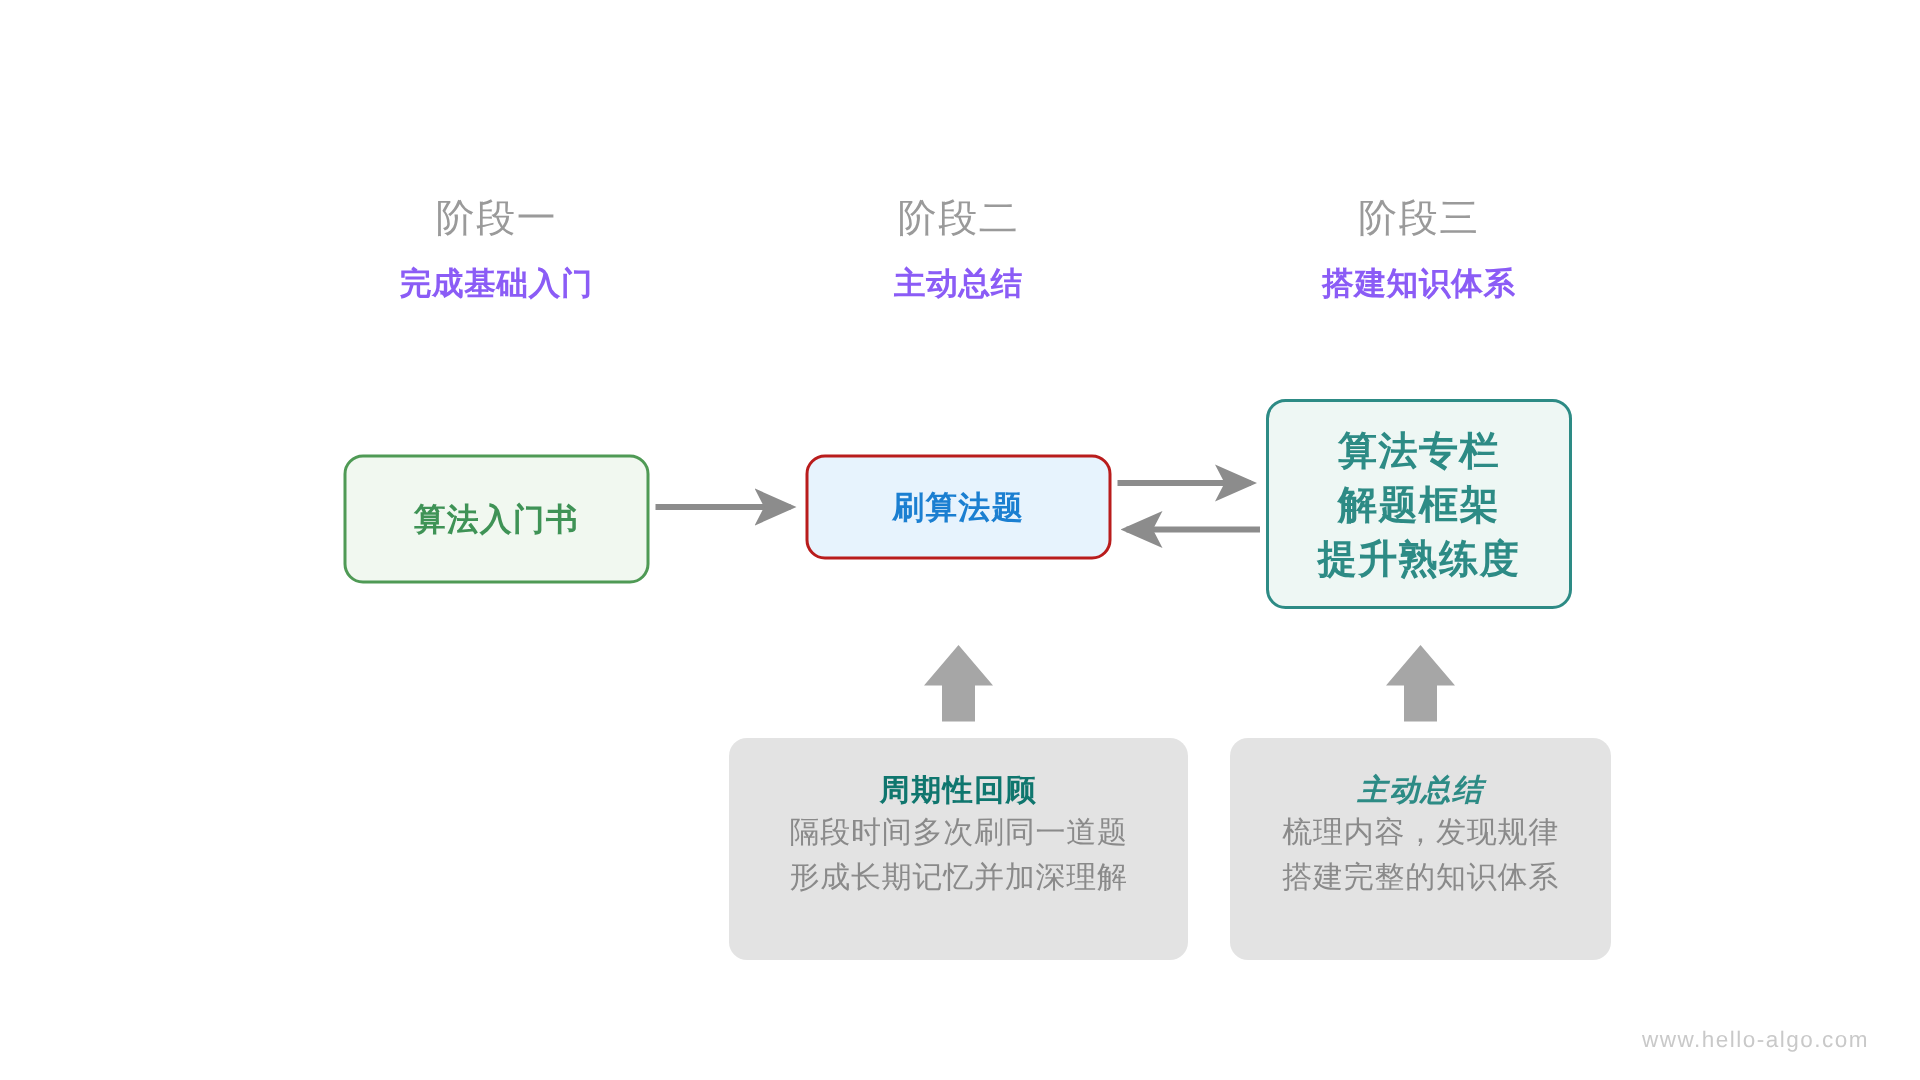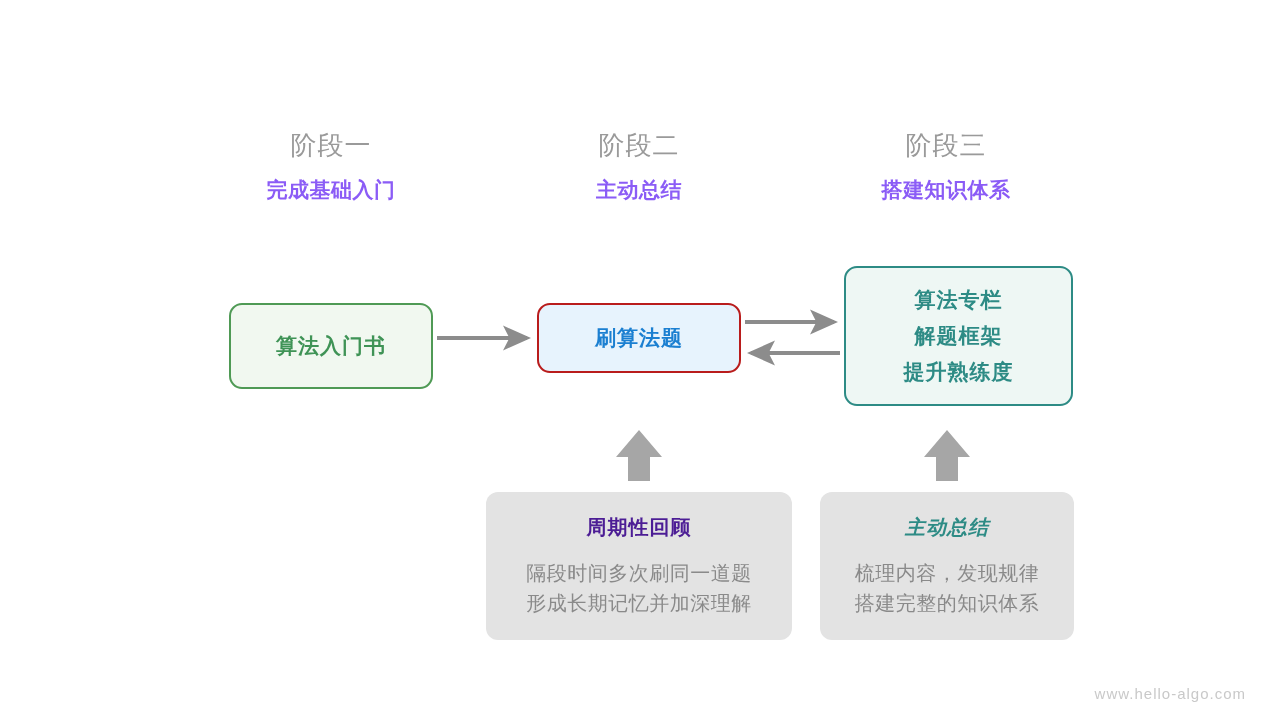--- a/index.html
+++ b/index.html
@@ -72,26 +72,26 @@
     width: 204px;
     height: 70px;
     border: 2px solid #b91c1c;
     background: #e7f3fd;
     color: #1b7fd1;
     font-size: 21px;
   }
   #box-resources {
     left: 844px;
     top: 266px;
-    width: 229px;
+    width: 204px;
     height: 140px;
     border: 2px solid #2d8b85;
     background: #eef7f4;
     color: #2d8b85;
-    font-size: 21px;
+    font-size: 26px;
   }
   #box-resources .res-line {
     line-height: 36px;
   }
 
   
   .detail-card {
     position: absolute;
     box-sizing: border-box;
     border-radius: 12px;
@@ -110,24 +110,24 @@
     top: 492px;
     width: 254px;
     height: 148px;
   }
   .detail-card .card-title {
     font-size: 20px;
     font-weight: bold;
     letter-spacing: 1px;
     line-height: 26px;
   }
-  #card-review .card-title { color: #4c1d95; }
+  #card-review .card-title { color: #0f766e; }
   #card-summary .card-title { color: #2d8b85; font-style: italic; }
   .detail-card .card-body {
-    margin-top: 18px;
+    margin-top: 0;
     font-size: 20px;
     color: #8a8a8a;
     line-height: 30px;
     letter-spacing: 0.5px;
   }
 
   
   #connectors {
     position: absolute;
     left: 0;

